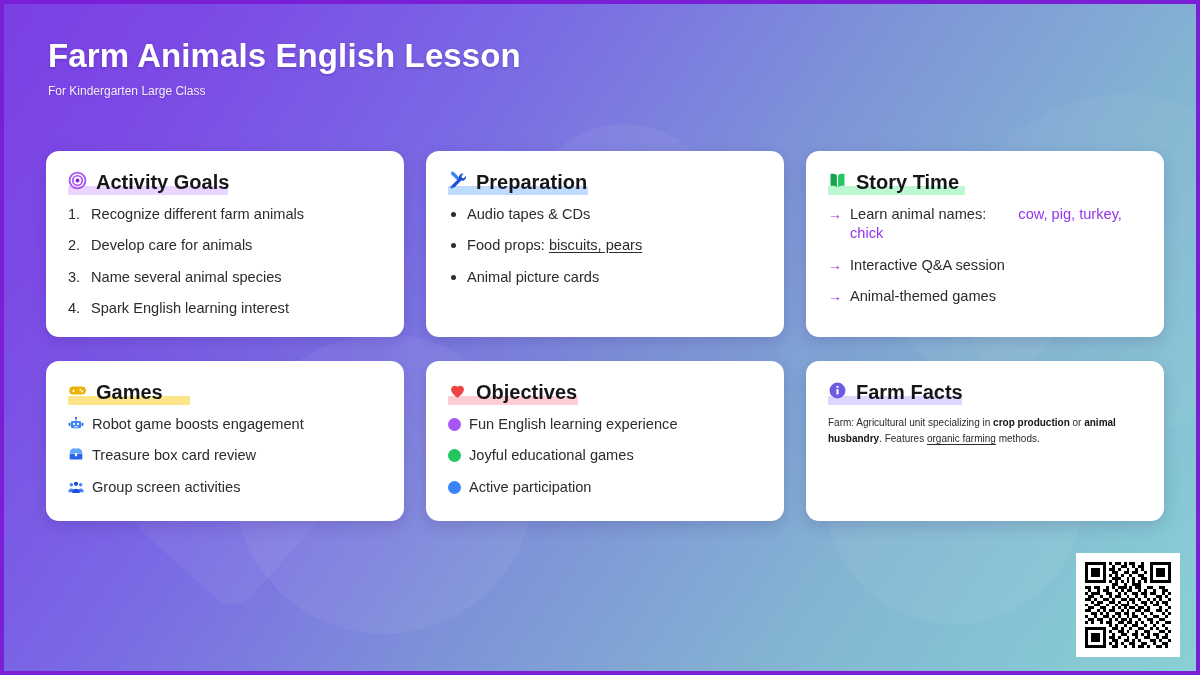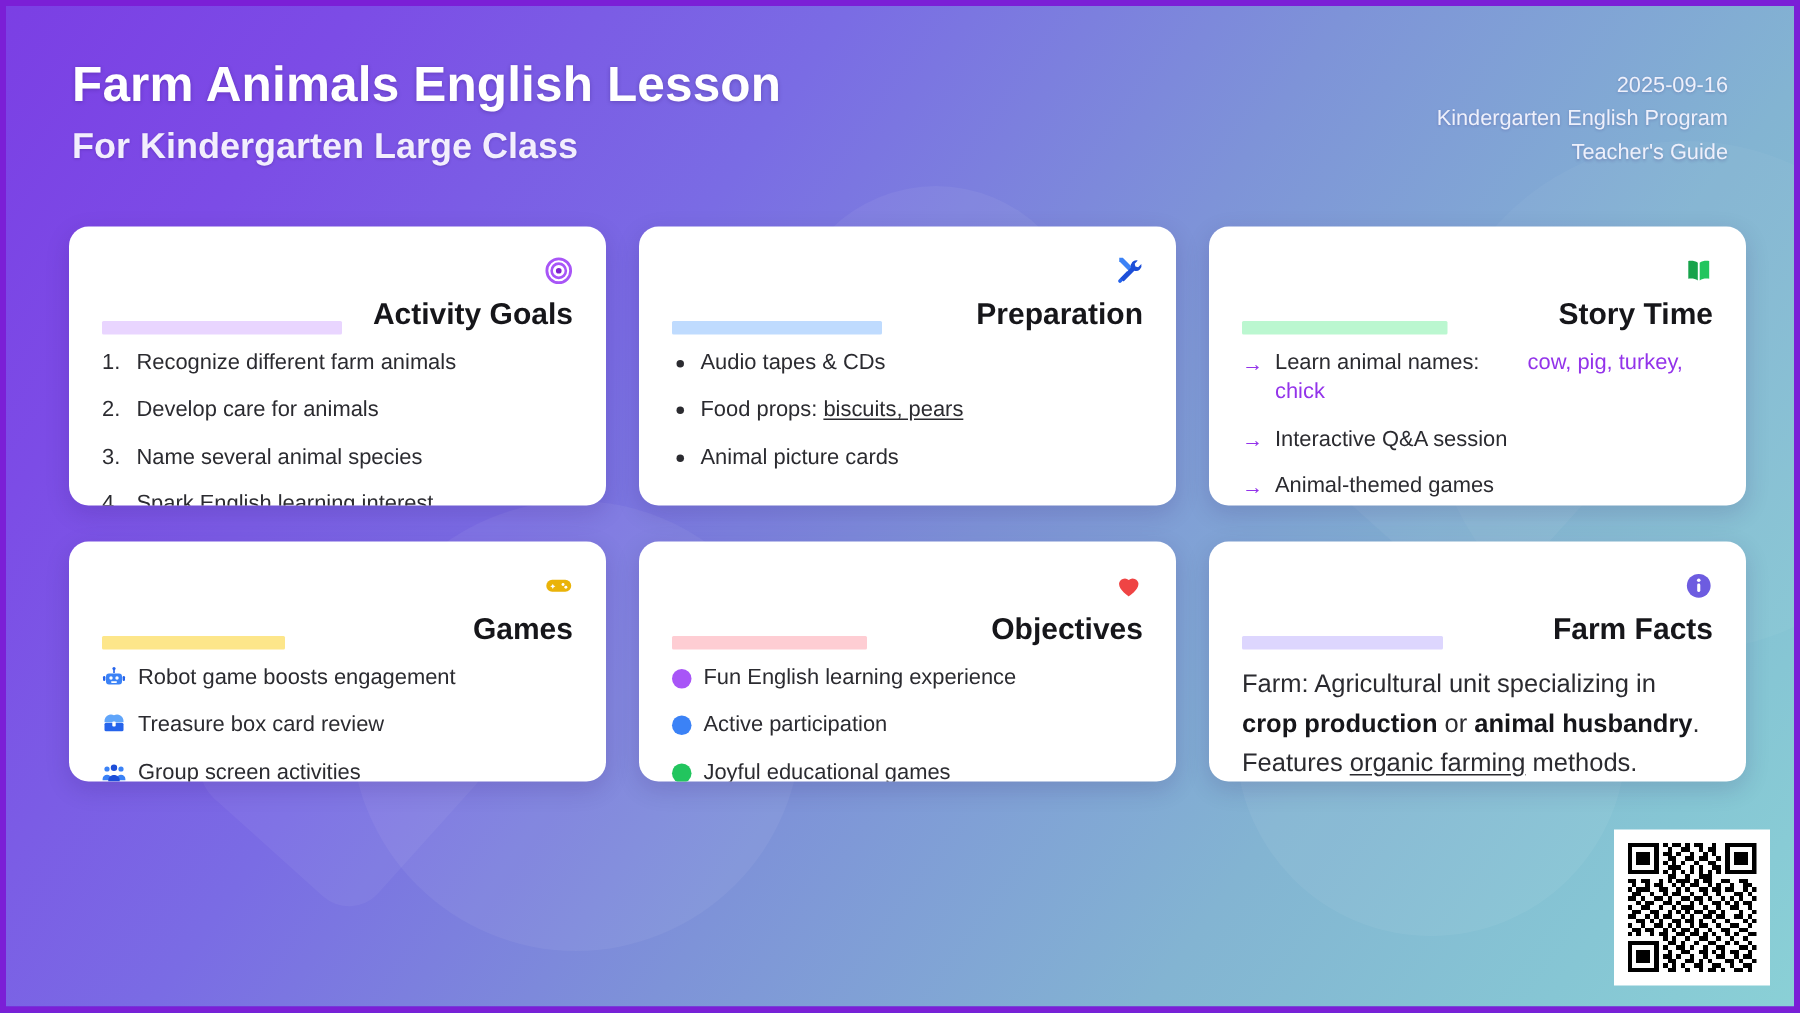--- a/index.html
+++ b/index.html
@@ -35,21 +35,21 @@
     display:flex; justify-content:space-between; align-items:flex-start;
   }
   .title-wrap { padding-top:8px; }
   .title {
     font-size:33px; font-weight:bold; color:#ffffff;
     letter-spacing:.1px; line-height:1.12;
     text-shadow:0 1px 3px rgba(40,10,90,.28);
   }
   .subtitle {
     margin-top:9px;
-    font-size:24px; color:#f2eefd; font-weight:700;
+    font-size:12px; color:#f2eefd; font-weight:400;
     text-shadow:0 1px 2px rgba(40,10,90,.22);
   }
   .meta { text-align:right; padding-top:16px; }
   .meta div {
     font-size:14.5px; color:#eef0fb; line-height:1.55;
     text-shadow:0 1px 2px rgba(40,10,90,.2);
   }
 
   
   .grid {
@@ -61,24 +61,23 @@
     column-gap:22px; row-gap:24px;
   }
   .card {
     background:#ffffff;
     border-radius:13px;
     padding:20px 22px 14px 22px;
     box-shadow:0 5px 16px rgba(40,15,90,.16);
     position:relative; overflow:hidden;
   }
   .card-head {
-    display:flex; align-items:flex-end; gap:9px;
+    display:flex; align-items:flex-start; gap:9px;
     margin-bottom:12px;
     position:relative;
-    flex-direction:column;
   }
   .card-title {
     font-size:20px; font-weight:bold; color:#16161a;
     position:relative; z-index:2; line-height:1.1;
   }
   .hl {
     position:absolute; left:0; bottom:-2px; height:9px; z-index:1;
     border-radius:1px;
   }
   .ico { width:19px; height:19px; flex:none; position:relative; z-index:2; display:block; }
@@ -94,21 +93,21 @@
     flex:none; width:5px; height:5px; border-radius:50%;
     background:#2b2b30; margin-top:7px; margin-left:3px; margin-right:3px;
   }
   .arrow { flex:none; color:#9333ea; font-size:14px; line-height:1.32; }
   .bigdot { flex:none; width:13px; height:13px; border-radius:50%; margin-top:3px; }
   .gico { flex:none; width:16px; height:16px; margin-top:1px; }
   b { font-weight:bold; color:#16161a; }
   .u { text-decoration:underline; text-underline-offset:2px; }
   .pp { color:#9333ea;margin-left:28px; }
   .para {
-    font-size:17px; color:#2b2b30; line-height:1.56;
+    font-size:10px; color:#2b2b30; line-height:1.56;
   }
 
   
   .qr-box {
     position:absolute; right:16px; bottom:14px;
     width:104px; height:104px;
     background:#ffffff; padding:9px;
   }
   .qr-box svg { display:block; width:86px; height:86px; }
 </style>
@@ -121,25 +120,20 @@
   <div class="deco d2"></div>
   <div class="deco d3"></div>
   <div class="deco d4"></div>
   <div class="deco sq s1"></div>
   <div class="deco sq s2"></div>
 
   <div class="header">
     <div class="title-wrap">
       <div class="title">Farm Animals English Lesson</div>
       <div class="subtitle">For Kindergarten Large Class</div>
-    </div>
-    <div class="meta">
-      <div>2025-09-16</div>
-      <div>Kindergarten English Program</div>
-      <div>Teacher's Guide</div>
     </div>
   </div>
 
   <div class="grid">
 
     <div class="card">
       <div class="card-head">
         <span class="hl" style="width:160px;background:#e9d5ff;"></span>
         <svg class="ico" viewBox="0 0 24 24">
           <circle cx="12" cy="12" r="10" fill="none" stroke="#a855f7" stroke-width="2.4"></circle>
@@ -273,26 +267,26 @@
           <path d="M12 21s-8.2-5.1-8.2-10.6A4.9 4.9 0 0 1 12 7.2a4.9 4.9 0 0 1 8.2 3.2C20.2 15.9 12 21 12 21z" fill="#ef4444"></path>
         </svg>
         <span class="card-title">Objectives</span>
       </div>
       <ul>
         <li>
           <span class="bigdot" style="background:#a855f7;"></span>
           <span>Fun English learning experience</span>
         </li>
         <li>
+          <span class="bigdot" style="background:#22c55e;"></span>
+          <span>Joyful educational games</span>
+        </li>
+        <li>
           <span class="bigdot" style="background:#3b82f6;"></span>
           <span>Active participation</span>
-        </li>
-        <li>
-          <span class="bigdot" style="background:#22c55e;"></span>
-          <span>Joyful educational games</span>
         </li>
       </ul>
     </div>
 
     <div class="card">
       <div class="card-head">
         <span class="hl" style="width:134px;background:#ddd6fe;"></span>
         <svg class="ico" viewBox="0 0 24 24">
           <circle cx="12" cy="12" r="10" fill="#6d5ce0"></circle>
           <circle cx="12" cy="7.4" r="1.5" fill="#fff"></circle>

